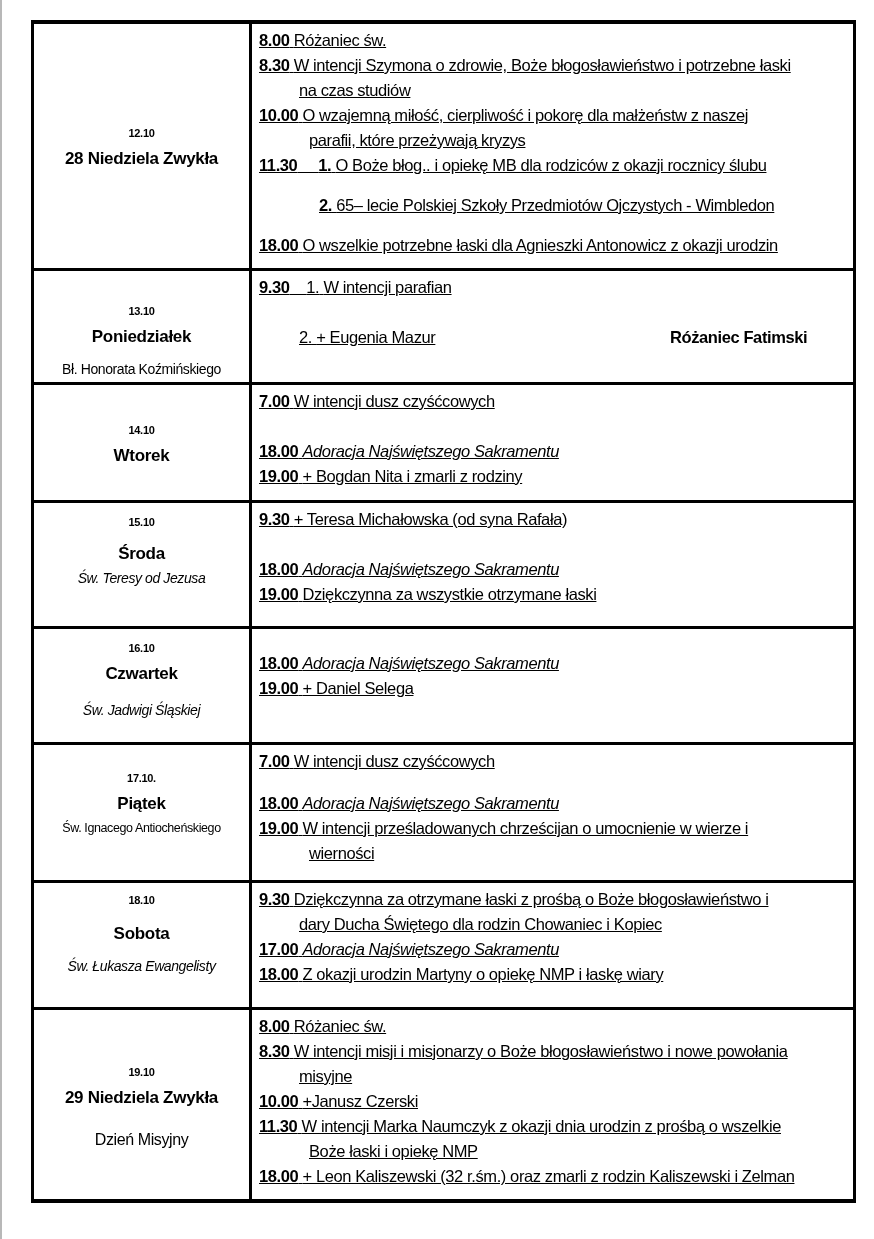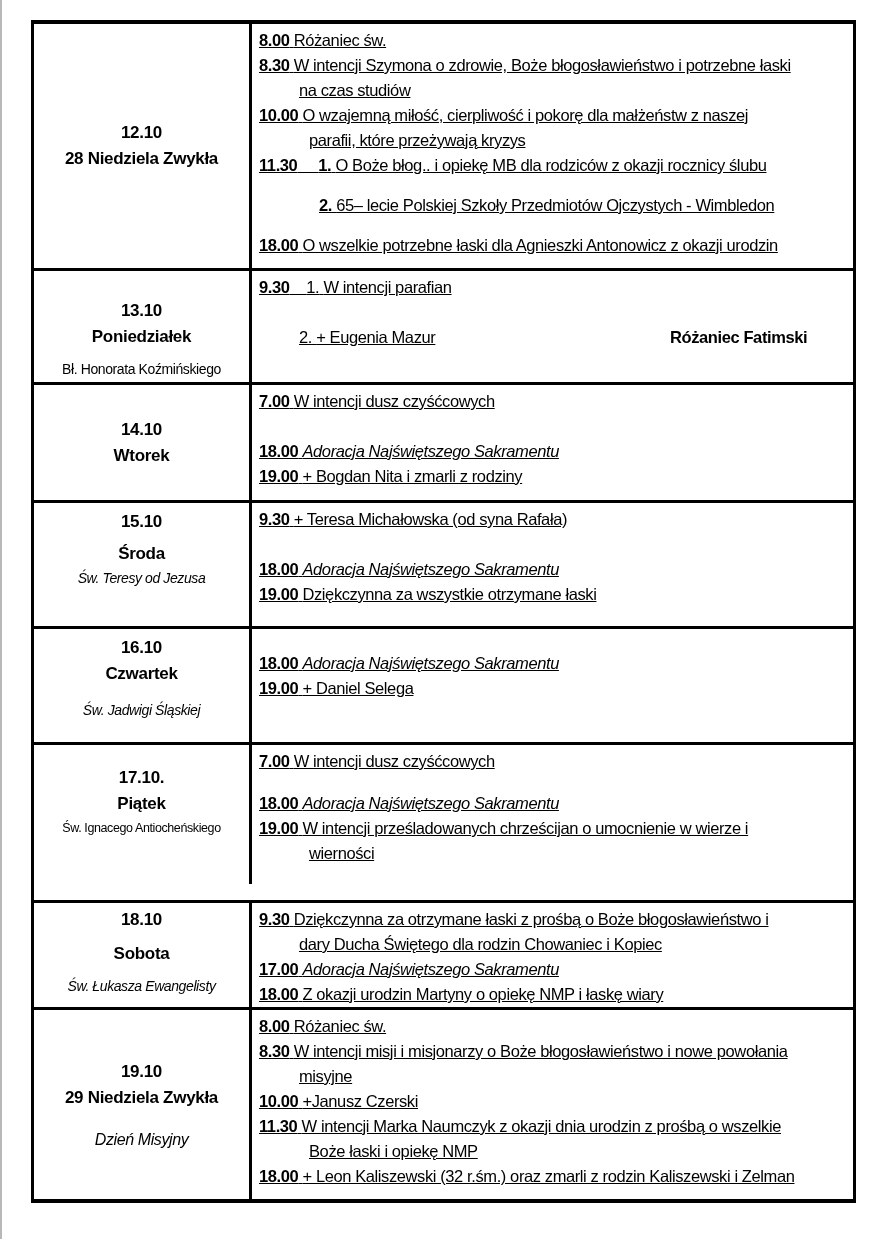--- a/index.html
+++ b/index.html
@@ -7,21 +7,21 @@
          font-family:"Liberation Sans", sans-serif; color:#000; }
   .page-edge { position:absolute; left:0; top:0; width:2px; height:1239px; background:#b8b8b8; }
   .table { position:absolute; left:31px; top:20px; width:825px; height:1183px;
            box-sizing:border-box; border:3px solid #000; border-top-width:4px; border-bottom-width:4px; }
   .row { position:absolute; left:0; width:100%; box-sizing:border-box; }
   .row + .row { border-top:3px solid #000; }
   .day { position:absolute; left:0; top:0; width:218px; height:100%;
          border-right:3px solid #000; box-sizing:border-box;
          display:flex; flex-direction:column; justify-content:center; align-items:center; text-align:center; }
   .masses { position:absolute; left:218px; top:0; right:0; height:100%; padding:4px 8px 0 7px; box-sizing:border-box; }
-  .date { font-weight:bold; font-size:17px; line-height:26px; letter-spacing:-0.3px; }
+  .date { font-weight:bold; font-size:11px; line-height:26px; letter-spacing:-0.3px; }
   .date.normal { font-weight:bold; }
   .dname { font-weight:bold; font-size:17px; line-height:26px; letter-spacing:-0.3px; }
   .saint { font-size:14px; line-height:22px; letter-spacing:-0.4px; }
   .saint.it { font-style:italic; }
   .saint.small { font-size:12.5px; }
   .saint.plain { font-size:16px; }
   .ln { font-size:16.5px; line-height:25px; letter-spacing:-0.4px; white-space:nowrap; position:relative;text-decoration:underline; }
   .ln .t { font-weight:bold; }
   .ln .it { font-style:italic; }
   .ln .b { font-weight:bold; }
@@ -118,39 +118,39 @@
     </div>
     <div class="masses">
       <div class="ln"><span class="t">7.00</span> <span>W intencji dusz czyśćcowych</span></div>
       <div class="gap" style="height:17px;"></div>
       <div class="ln"><span class="t">18.00</span> <span class="it">Adoracja Najświętszego Sakramentu</span></div>
       <div class="ln"><span class="t">19.00</span> <span>W intencji prześladowanych chrześcijan o umocnienie w wierze i</span></div>
       <div class="ln cont2">wierności</div>
     </div>
   </div>
 
-  <div class="row" style="top:876px;height:140px;">
+  <div class="row" style="top:856px;height:140px;">
     <div class="day" style="justify-content:flex-start;padding-top:4px;">
       <div class="date">18.10</div>
       <div class="dname" style="margin-top:8px;">Sobota</div>
       <div class="saint it" style="margin-top:8px;">Św. Łukasza Ewangelisty</div>
     </div>
     <div class="masses">
       <div class="ln"><span class="t">9.30</span> <span>Dziękczynna za otrzymane łaski z prośbą o Boże błogosławieństwo i</span></div>
       <div class="ln cont">dary Ducha Świętego dla rodzin Chowaniec i Kopiec</div>
       <div class="ln"><span class="t">17.00</span> <span class="it">Adoracja Najświętszego Sakramentu</span></div>
       <div class="ln"><span class="t">18.00</span> <span>Z okazji urodzin Martyny o opiekę NMP i łaskę wiary</span></div>
     </div>
   </div>
 
   <div class="row" style="top:983px;height:192px;">
     <div class="day">
       <div class="date">19.10</div>
       <div class="dname">29 Niedziela Zwykła</div>
-      <div class="saint plain" style="margin-top:18px;font-style:italic;">Dzień Misyjny</div>
+      <div class="saint plain" style="margin-top:18px;">Dzień Misyjny</div>
     </div>
     <div class="masses">
       <div class="ln"><span class="t">8.00</span> <span>Różaniec św.</span></div>
       <div class="ln"><span class="t">8.30</span> <span>W intencji misji i misjonarzy o Boże błogosławieństwo i nowe powołania</span></div>
       <div class="ln cont">misyjne</div>
       <div class="ln"><span class="t">10.00</span> <span>+Janusz Czerski</span></div>
       <div class="ln"><span class="t">11.30</span> <span>W intencji Marka Naumczyk z okazji dnia urodzin z prośbą o wszelkie</span></div>
       <div class="ln cont2">Boże łaski i opiekę NMP</div>
       <div class="ln"><span class="t">18.00</span> <span>+ Leon Kaliszewski (32 r.śm.) oraz zmarli z rodzin Kaliszewski i Zelman</span></div>
     </div>

